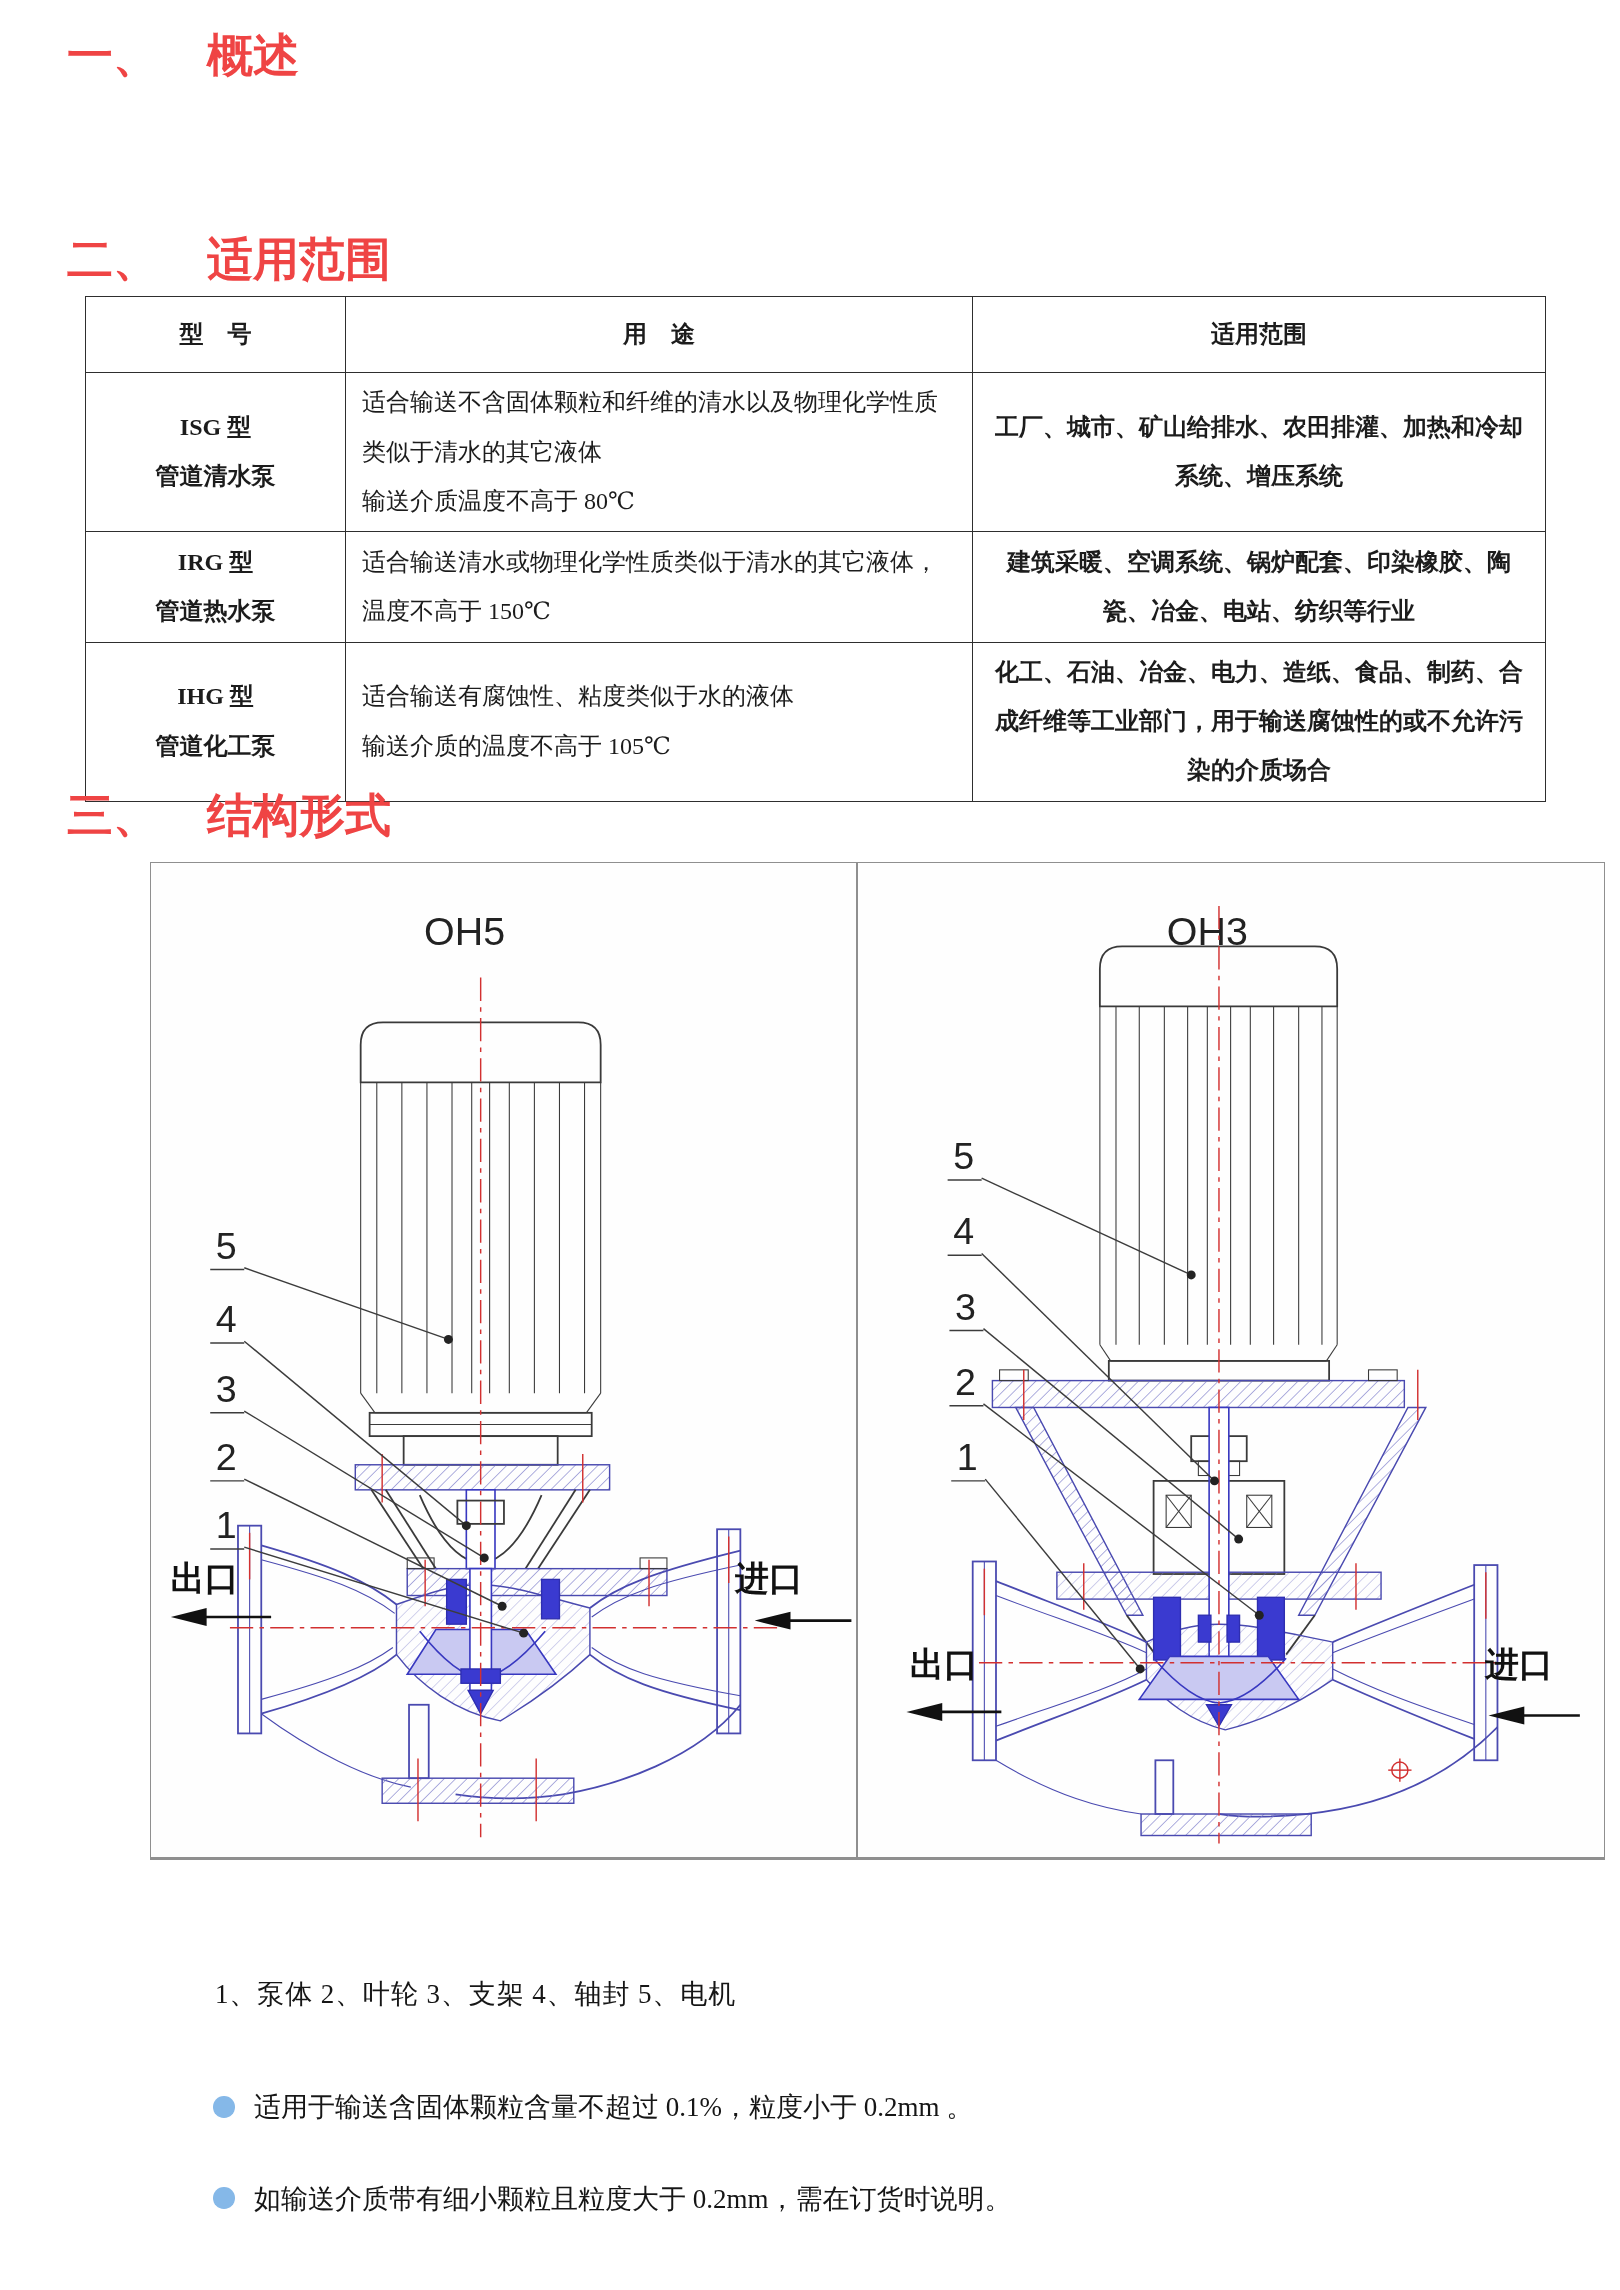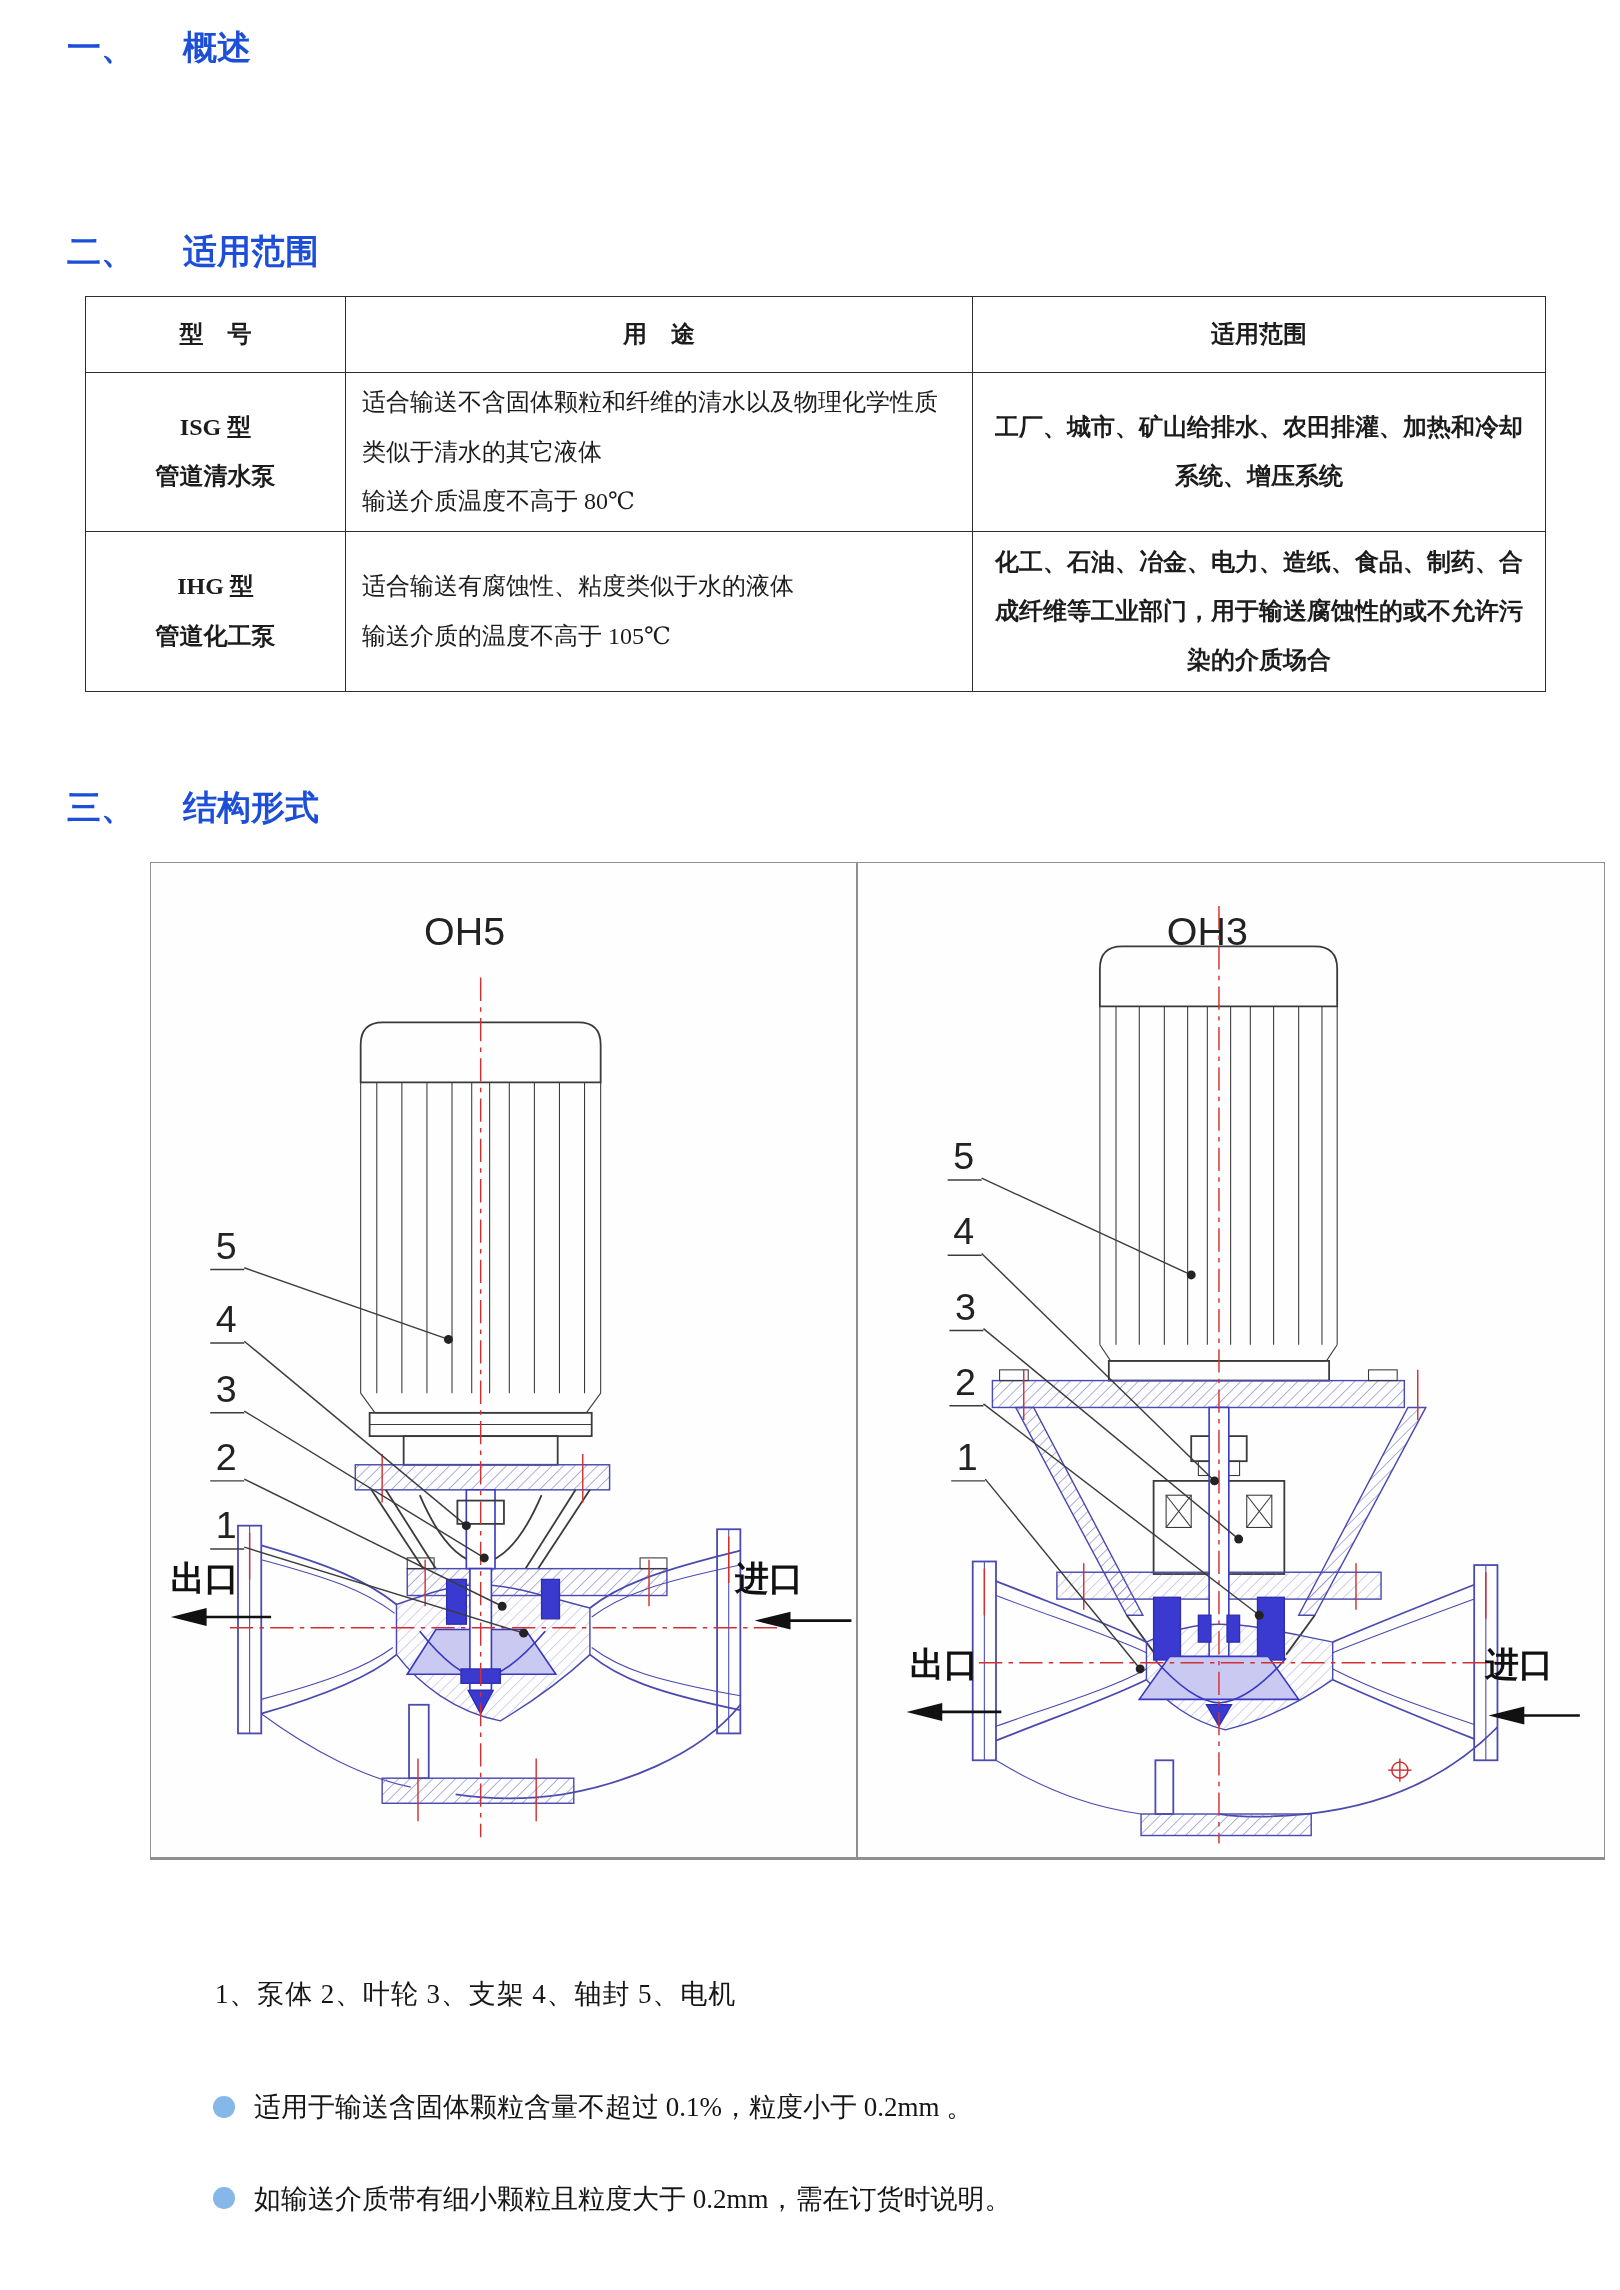--- a/index.html
+++ b/index.html
@@ -1,19 +1,19 @@
 <!DOCTYPE html>
 <html style="font-size:14.3px"><head>
 <meta charset="utf-8">
 <style>
   html,body{margin:0;padding:0;background:#e8e8e8;}
   .page{position:relative;width:1620px;height:2291px;background:#ffffff;margin:0 auto;
         font-family:"Liberation Serif","DejaVu Serif",serif;color:#1c1c1c;overflow:hidden;}
   .abs{position:absolute;}
-  h2.sec{font-size:34px;font-weight:700;margin:0;color:#1d4ed8;}
+  h2.sec{font-size:46px;font-weight:700;margin:0;color:#ef4444;}
   h2.sec .gap{display:inline-block;width:48px;}
   .para{font-size:27px;line-height:56px;text-indent:39px;color:#161616;}
   table.apply{border-collapse:collapse;table-layout:fixed;width:1460px;}
   table.apply td{border:1.8px solid #2e2e2e;font-size:24px;color:#1c1c1c;
                  vertical-align:middle;padding:5.4px 16px;line-height:2.05;}
   td.c{text-align:center;font-weight:bold;}
   td.l{text-align:left;}
   .figbox{border:1.8px solid #8f8f8f;border-bottom-width:3.6px;background:#fefefe;}
   .divider{position:absolute;top:0;bottom:0;width:1.8px;background:#8f8f8f;}
   .caption{font-size:30px;color:#111;text-align:center;width:100%;}
@@ -68,20 +68,30 @@
       <td class="c">
             <div>ISG 型</div>
             <div>管道清水泵</div>
           </td>
       <td class="l">
             <div>适合输送不含固体颗粒和纤维的清水以及物理化学性质类似于清水的其它液体</div>
             <div>输送介质温度不高于 80℃</div>
           </td>
       <td class="c">工厂、城市、矿山给排水、农田排灌、加热和冷却系统、增压系统</td>
     </tr>
+    <tr style="height:107px;">
+      <td class="c">
+            <div>IRG 型</div>
+            <div>管道热水泵</div>
+          </td>
+      <td class="l">
+            <div>适合输送清水或物理化学性质类似于清水的其它液体，温度不高于 150℃</div>
+          </td>
+      <td class="c">建筑采暖、空调系统、锅炉配套、印染橡胶、陶瓷、冶金、电站、纺织等行业</td>
+    </tr>
     <tr style="height:130px;">
       <td class="c">
             <div>IHG 型</div>
             <div>管道化工泵</div>
           </td>
       <td class="l">
             <div>适合输送有腐蚀性、粘度类似于水的液体</div>
             <div>输送介质的温度不高于 105℃</div>
           </td>
       <td class="c">化工、石油、冶金、电力、造纸、食品、制药、合成纤维等工业部门，用于输送腐蚀性的或不允许污染的介质场合</td>

